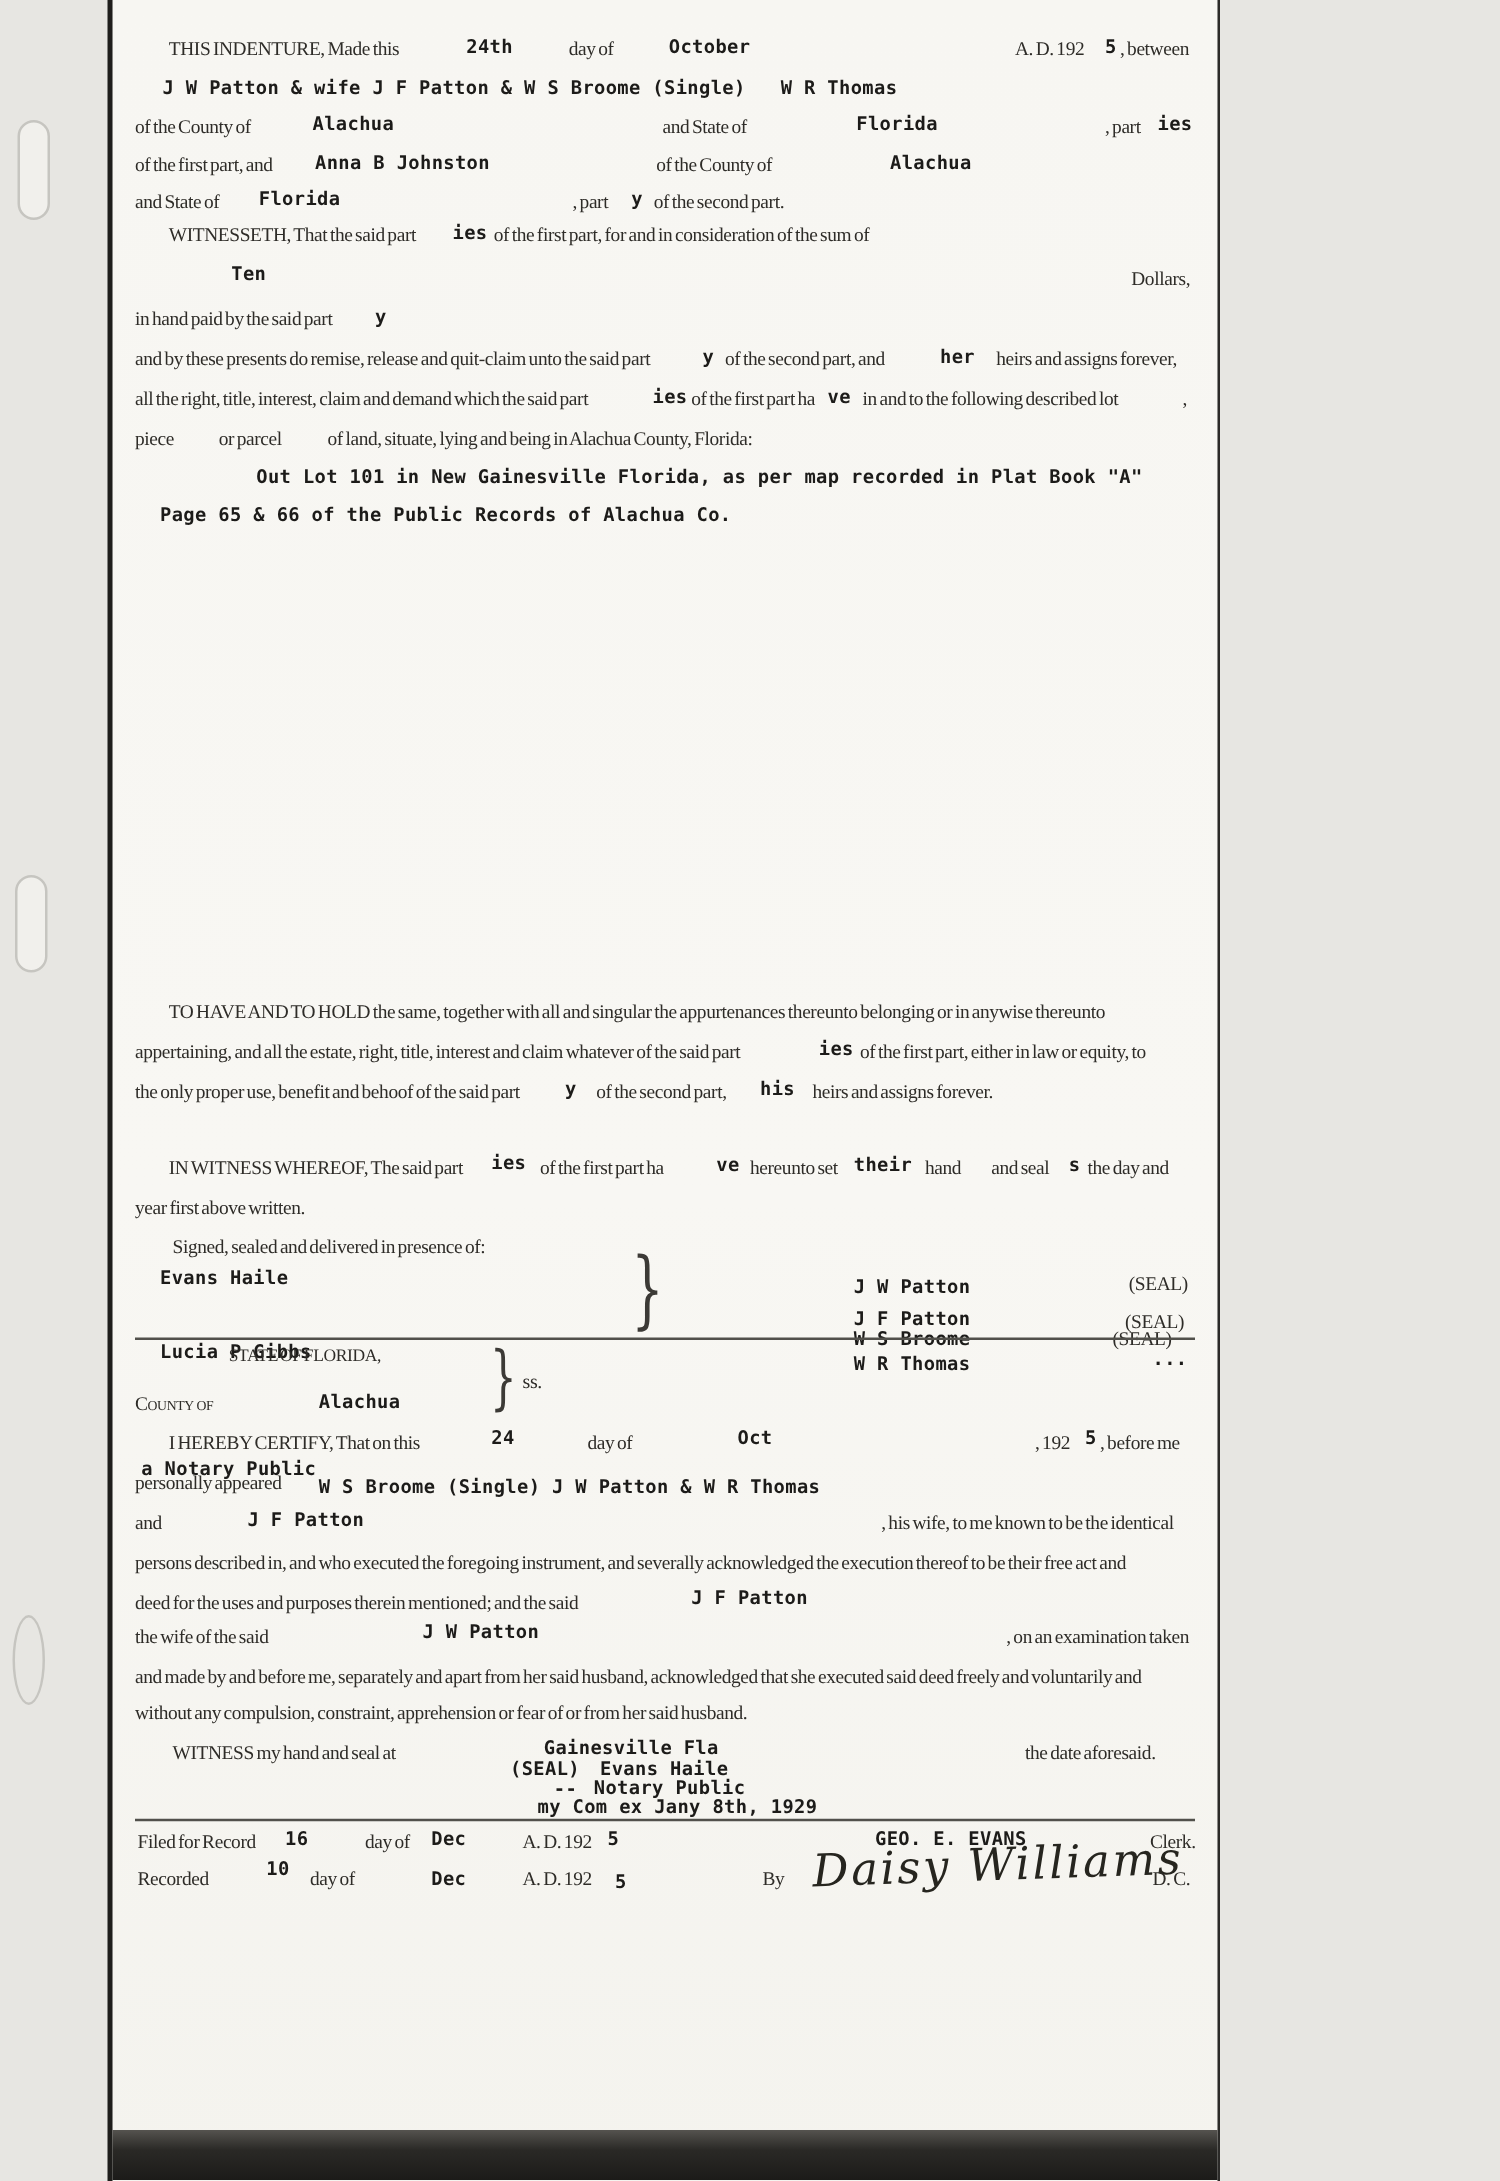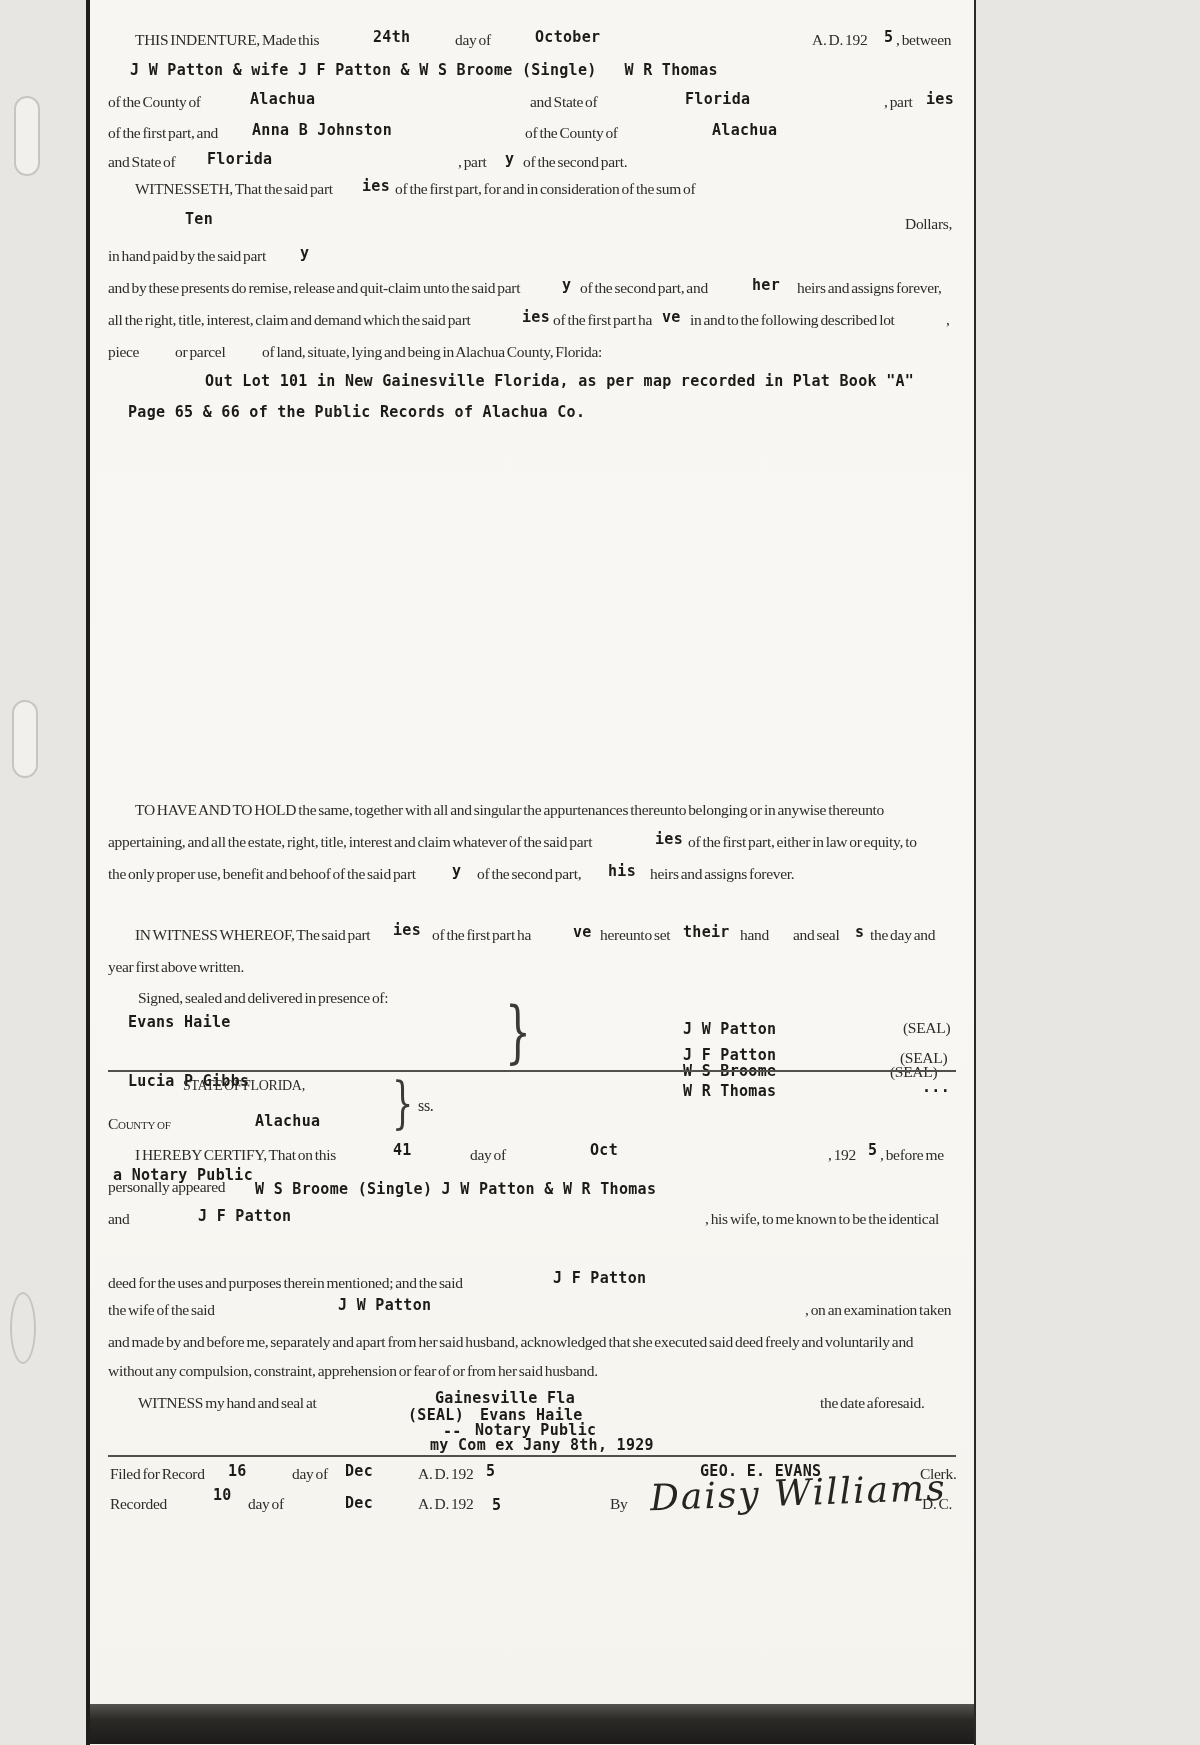--- a/index.html
+++ b/index.html
@@ -132,35 +132,36 @@
 
   <div class="rule" style="left:108px;top:1070px;width:848px;"></div>
 
   <span class="seg p big" style="left:183px;top:1077px">STATE OF FLORIDA,</span>
   <span class="brace" style="left:392px;top:1070px;font-size:56px;">}</span>
   <span class="seg p small" style="left:418px;top:1096px">ss.</span>
   <span class="seg p sc" style="left:108px;top:1114px">County of</span>
   <span class="seg t" style="left:255px;top:1112px">Alachua</span>
 
   <span class="seg p" style="left:135px;top:1145px">I HEREBY CERTIFY, That on this</span>
-  <span class="seg t" style="left:393px;top:1141px">41</span>
+  <span class="seg t" style="left:393px;top:1141px">24</span>
   <span class="seg p" style="left:470px;top:1145px">day of</span>
   <span class="seg t" style="left:590px;top:1141px">Oct</span>
   <span class="seg p" style="left:828px;top:1145px">, 192</span>
   <span class="seg t" style="left:868px;top:1141px">5</span>
   <span class="seg p" style="left:880px;top:1145px">, before me</span>
 
   <span class="seg t" style="left:113px;top:1166px">a Notary Public</span>
   <span class="seg p" style="left:108px;top:1177px">personally appeared</span>
   <span class="seg t" style="left:255px;top:1180px">W S Broome (Single) J W Patton &amp; W R Thomas</span>
 
   <span class="seg p" style="left:108px;top:1209px">and</span>
   <span class="seg t" style="left:198px;top:1207px">J F Patton</span>
   <span class="seg p" style="left:705px;top:1209px">, his wife, to me known to be the identical</span>
 
+  <span class="seg p" style="left:108px;top:1241px">persons described in, and who executed the foregoing instrument, and severally acknowledged the execution thereof to be their free act and</span>
   <span class="seg p" style="left:108px;top:1273px">deed for the uses and purposes therein mentioned; and the said</span>
   <span class="seg t" style="left:553px;top:1269px">J F Patton</span>
   <span class="seg p" style="left:108px;top:1300px">the wife of the said</span>
   <span class="seg t" style="left:338px;top:1296px">J W Patton</span>
   <span class="seg p" style="left:805px;top:1300px">, on an examination taken</span>
   <span class="seg p" style="left:108px;top:1332px">and made by and before me, separately and apart from her said husband, acknowledged that she executed said deed freely and voluntarily and</span>
   <span class="seg p" style="left:108px;top:1361px">without any compulsion, constraint, apprehension or fear of or from her said husband.</span>
 
   <span class="seg p" style="left:138px;top:1393px">WITNESS my hand and seal at</span>
   <span class="seg t" style="left:435px;top:1389px">Gainesville Fla</span>

